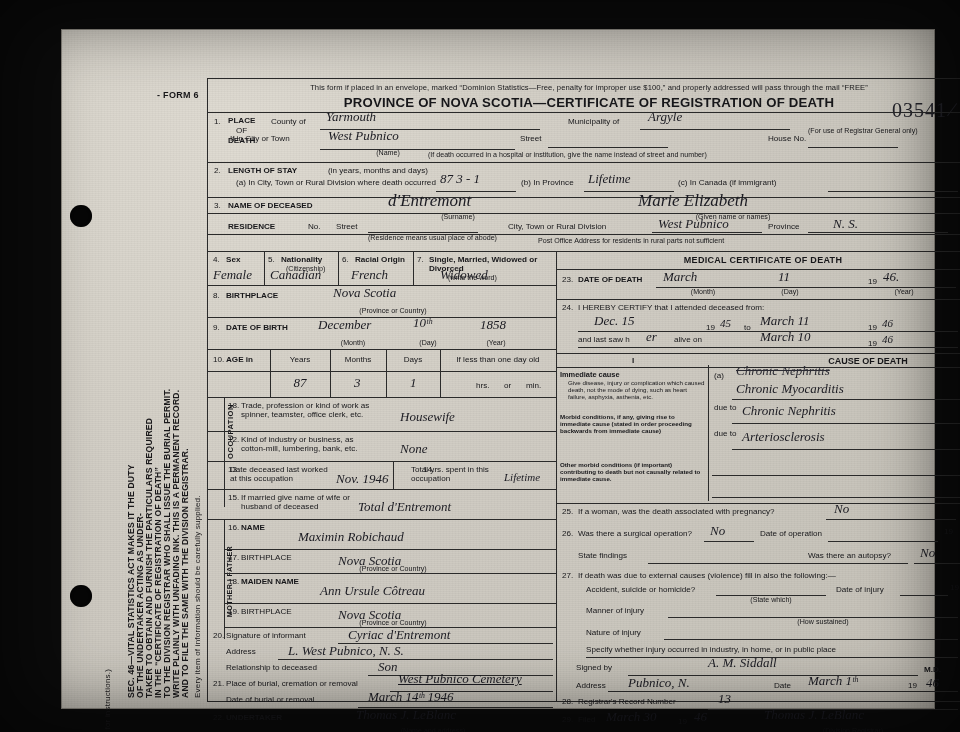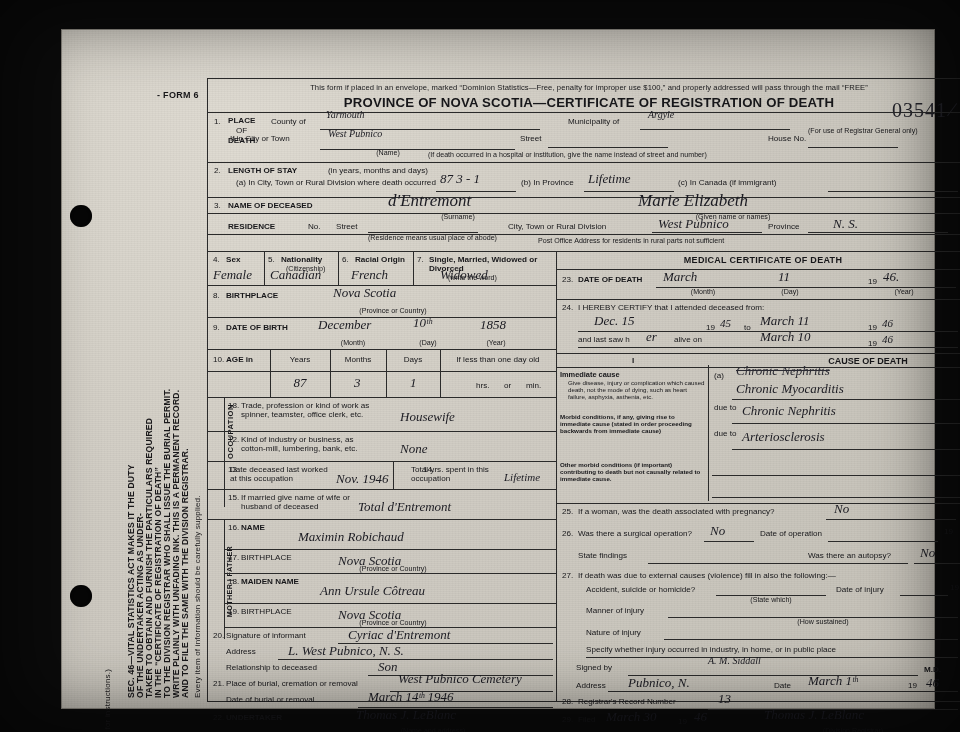--- a/index.html
+++ b/index.html
@@ -64,21 +64,21 @@
   .small{font-size:7.1px;}
   .tiny{font-size:6.2px;line-height:1.1;}
   .ctr{text-align:center;}
   
   .hw{
     position:absolute;font-family:"Liberation Serif",serif;font-style:italic;
     color:#1b1b22;white-space:nowrap;
   }
   .hw.s{font-size:11px;}
   .hw.m{font-size:13px;}
-  .hw.l{font-size:10px;text-align:center;}
+  .hw.l{font-size:13px;text-align:center;}
   .hw.xl{font-size:17px;}
   
   .strike{text-decoration:line-through;}
   
   #vign{
     position:absolute;inset:0;pointer-events:none;
     box-shadow:inset 0 0 70px 18px rgba(0,0,0,.55);
   }
 </style>
 </head>
@@ -296,21 +296,21 @@
       <div class="lbl" style="left:18px;top:568px;">Address</div>
       <div class="hw m" style="left:80px;top:564px;">L. West Pubnico, N. S.</div>
       <div class="rule hr" style="left:70px;width:275px;top:580px;"></div>
 
       <div class="lbl" style="left:18px;top:584px;">Relationship to deceased</div>
       <div class="hw m" style="left:170px;top:580px;">Son</div>
       <div class="rule hr" style="left:160px;width:185px;top:596px;"></div>
 
       <div class="lbl" style="left:5px;top:600px;">21.</div>
       <div class="lbl" style="left:18px;top:600px;">Place of burial, cremation or removal</div>
-      <div class="hw m" style="left:190px;top:592px;">West Pubnico Cemetery</div>
+      <div class="hw m" style="left:190px;top:592px;text-decoration:underline;">West Pubnico Cemetery</div>
       <div class="rule hr" style="left:182px;width:163px;top:612px;"></div>
 
       <div class="lbl" style="left:18px;top:616px;">Date of burial or removal</div>
       <div class="hw m" style="left:160px;top:610px;">March 14ᵗʰ 1946</div>
       <div class="rule hr" style="left:150px;width:195px;top:628px;"></div>
 
       <div class="lbl" style="left:5px;top:634px;">22.</div>
       <div class="lbl" style="left:18px;top:634px;font-weight:bold;">UNDERTAKER</div>
       <div class="hw m" style="left:148px;top:628px;">Thomas J. LeBlanc</div>
       <div class="lbl small ctr" style="left:160px;top:648px;width:130px;">(Name and address)</div>

